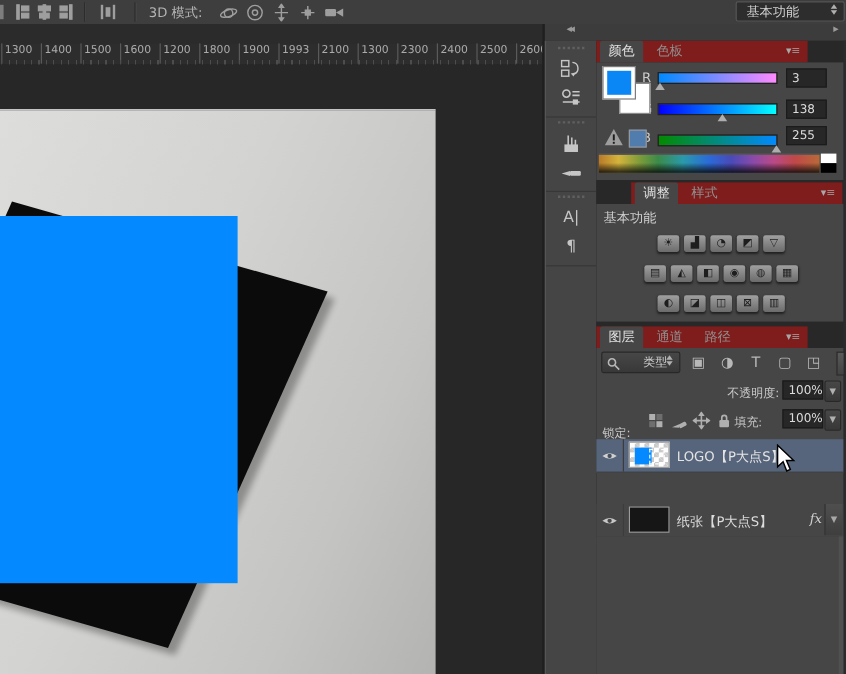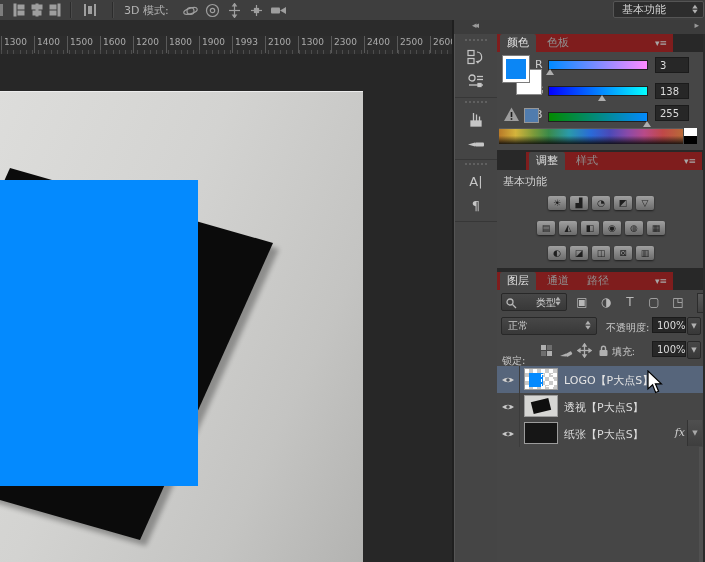--- a/index.html
+++ b/index.html
@@ -405,27 +405,20 @@
   <div class="filtericons">
 
   <span class="ficon"><i style="font-style:normal">▣</i></span>
       <span class="ficon"><i style="font-style:normal">◑</i></span>
       <span class="ficon"><i style="font-style:normal">T</i></span>
       <span class="ficon"><i style="font-style:normal">▢</i></span>
       <span class="ficon"><i style="font-style:normal">◳</i></span>
     </div>
   <div class="abs" style="left:697px;top:293px;width:8px;height:18px;background:linear-gradient(#5a5a5a,#424242);border:1px solid #2c2c2c;"></div>
 
-  <div class="combo" style="left:501px;top:317px;width:96px;padding-left:6px;">
-    <span>正常</span>
-    <span class="updown">
-        <i>▲</i>
-        <i>▼</i>
-      </span>
-  </div>
   <span class="plabel" style="left:606px;top:321px;">不透明度:</span>
   <div class="abs valuebox" style="left:652px;top:317px;">100%</div>
   <div class="ddbtn" style="left:687px;top:317px;">▼</div>
 
   <span class="plabel" style="left:502px;top:354px;">锁定:</span>
   <div class="lockicons">
     <svg width="15" height="15">
         <g fill="#b0b0b0">
           <rect x="2" y="2" width="5" height="5"></rect>
           <rect x="8" y="8" width="5" height="5"></rect>
@@ -468,32 +461,20 @@
           <path d="M1,5 Q7,0.5 13,5 Q7,9.5 1,5 Z" fill="#d0d0d0"></path>
           <circle cx="7" cy="5" r="1.8" fill="#46505e"></circle>
         </svg>
     </div>
     <div class="thumb checker">
       <div style="position:absolute;left:4px;top:4px;width:14px;height:14px;background:#048afe;"></div>
       <div style="position:absolute;right:3px;top:5px;width:11px;height:11px;border:1px dashed #fff;"></div>
     </div>
     <span class="lname">LOGO【P大点S】</span>
   </div>
-  <div class="layerrow" style="top:393px;">
-    <div class="eyewell">
-      <svg width="14" height="10">
-          <path d="M1,5 Q7,0.5 13,5 Q7,9.5 1,5 Z" fill="#c8c8c8"></path>
-          <circle cx="7" cy="5" r="1.8" fill="#464646"></circle>
-        </svg>
-    </div>
-    <div class="thumb" style="background:#d6d6d4;">
-      <div style="position:absolute;left:7px;top:4px;width:18px;height:12px;background:#0e0e0e;transform:rotate(-14deg);"></div>
-    </div>
-    <span class="lname" style="color:#dcdcdc;">透视【P大点S】</span>
-  </div>
   <div class="layerrow" style="top:420px;">
     <div class="eyewell">
       <svg width="14" height="10">
           <path d="M1,5 Q7,0.5 13,5 Q7,9.5 1,5 Z" fill="#c8c8c8"></path>
           <circle cx="7" cy="5" r="1.8" fill="#464646"></circle>
         </svg>
     </div>
     <div class="thumb" style="background:#161616;"></div>
     <span class="lname" style="color:#dcdcdc;">纸张【P大点S】</span>
     <span class="fxlabel">fx</span>

